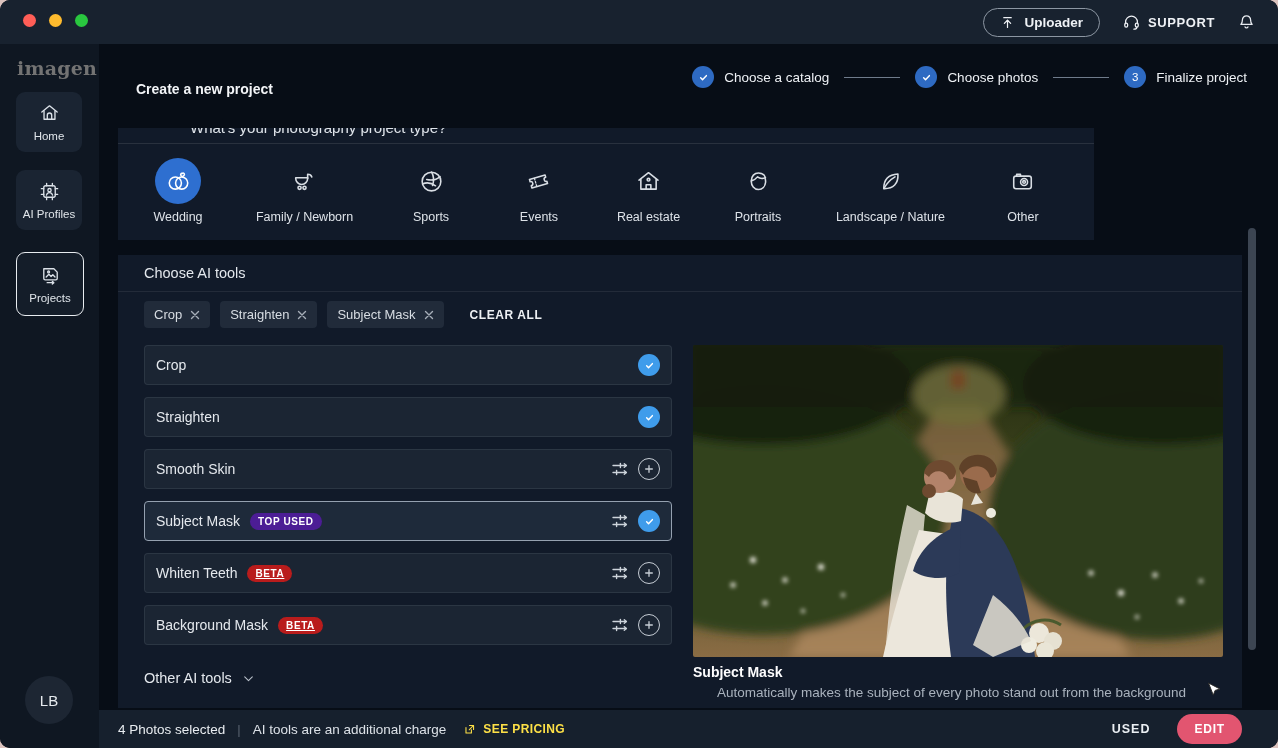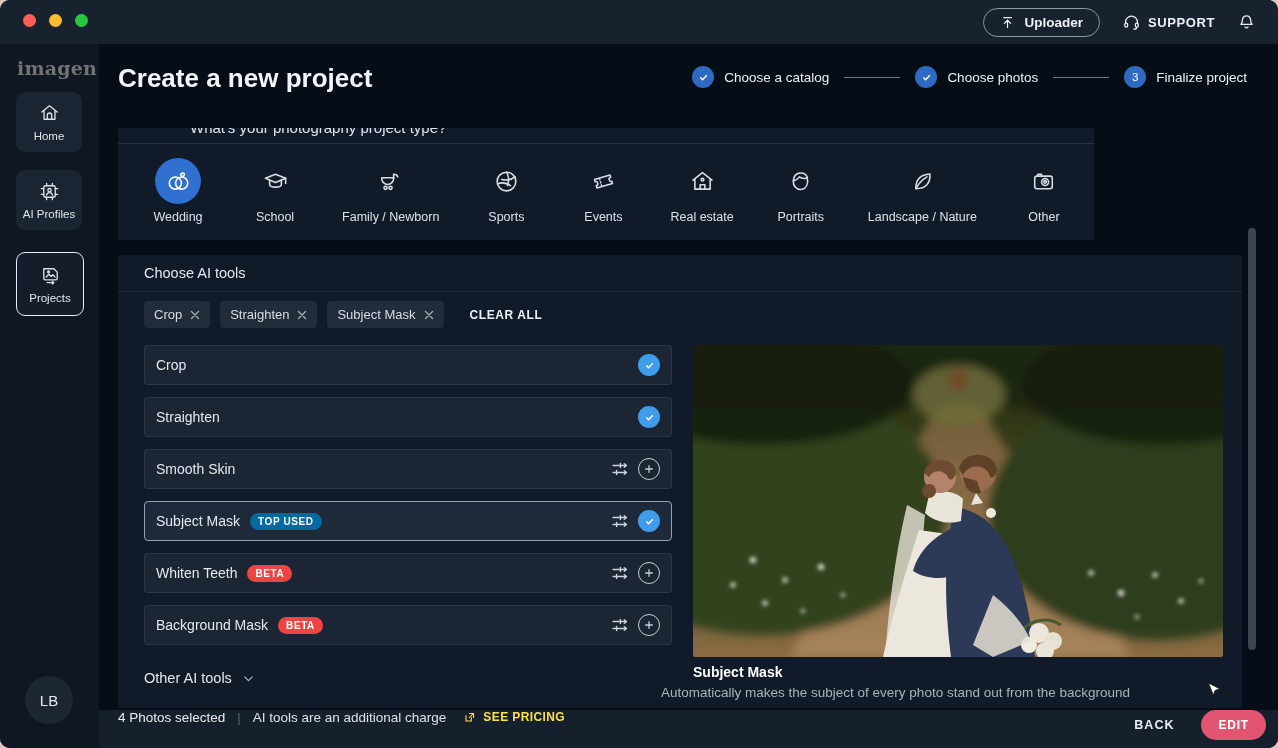--- a/index.html
+++ b/index.html
@@ -17,66 +17,66 @@
   .bell{margin-left:22px;color:#e7ebf0;cursor:pointer;}
   
   .sidebar{position:absolute;left:0;top:44px;bottom:0;width:99px;background:#0f1722;}
   .logo{margin:13px 0 0 17px;font-family:"DejaVu Serif","Liberation Serif",serif;font-weight:bold;font-size:19px;color:#737373;letter-spacing:.2px;}
   .side-item{position:absolute;left:16px;width:66px;height:60px;background:#1a2432;border-radius:9px;display:flex;flex-direction:column;align-items:center;justify-content:center;gap:5px;color:#dbe1e8;cursor:pointer;}
   .side-item .s-lbl{font-size:11.5px;color:#e0e5ea;}
   .side-item.active{border:1.5px solid #e8ecf0;background:#141d29;height:62px;}
   .avatar{position:absolute;left:25px;top:632px;width:48px;height:48px;border-radius:50%;background:#1d2633;color:#e6eaee;font-size:15px;display:flex;align-items:center;justify-content:center;cursor:pointer;}
   
   .main{position:absolute;left:99px;top:44px;right:0;bottom:38px;background:#070d16;}
-  .page-title{position:absolute;left:19px;top:19px;margin:0;font-size:26px;font-weight:600;color:#f2f4f7;}
+  .page-title{position:absolute;left:19px;top:19px;margin:18px;font-size:14px;font-weight:600;color:#f2f4f7;}
   .stepper{position:absolute;right:31px;top:22px;display:flex;align-items:center;}
   .step{display:flex;align-items:center;gap:10px;}
   .step-circle{width:22px;height:22px;border-radius:50%;background:#2e6ac2;color:#fff;display:flex;align-items:center;justify-content:center;font-size:11.5px;flex:none;}
   .step-label{font-size:13.5px;color:#eef1f5;}
   .step-line{width:56px;height:1px;background:#6f7b8b;margin:0 15px;}
   .panel{background:#111a29;}
   
   .cat-panel{position:absolute;left:19px;top:84px;width:976px;height:112px;overflow:hidden;}
   .clipped-heading{position:absolute;left:72px;top:-9px;font-size:15px;color:#dfe4ea;white-space:nowrap;}
   .cat-divider{position:absolute;left:0;right:0;top:15px;height:1px;background:rgba(255,255,255,.1);}
-  .cats{position:absolute;left:0;right:0;top:30px;display:flex;justify-content:space-between;padding:0 20px 0 30px;}
+  .cats{position:absolute;left:0;right:0;top:30px;display:flex;justify-content:space-between;padding:0 41px 0 30px;}
   .cat{display:flex;flex-direction:column;align-items:center;min-width:60px;cursor:pointer;}
   .cat .ic{width:46px;height:46px;border-radius:50%;display:flex;align-items:center;justify-content:center;color:#d9dee4;}
   .cat.selected .ic{background:#2e6fd0;color:#fff;}
   .cat .lbl{margin-top:6px;font-size:12.5px;color:#dde2e8;white-space:nowrap;}
   
   .tools-panel{position:absolute;left:19px;top:211px;width:1124px;bottom:2px;}
   .tp-title{position:absolute;left:26px;top:10px;font-size:14.5px;color:#e4e8ed;}
   .tp-divider{position:absolute;left:0;right:0;top:36px;height:1px;background:rgba(255,255,255,.08);}
   .chips{position:absolute;left:26px;top:46px;display:flex;align-items:center;}
   .chip{display:flex;align-items:center;gap:8px;background:#212b3a;border-radius:4px;padding:6px 10px;margin-right:10px;font-size:13px;color:#d8dde3;cursor:pointer;}
   .chip .x{color:#a6aeb8;}
   .clear-all{margin-left:16px;font-size:12px;font-weight:bold;letter-spacing:.6px;color:#eef1f4;cursor:pointer;}
   .tools{position:absolute;left:26px;top:90px;width:528px;}
   .tool{height:40px;margin-bottom:12px;display:flex;align-items:center;background:#1b2533;border:1px solid rgba(130,140,155,.16);border-radius:4px;padding:0 11px;cursor:pointer;box-sizing:border-box;}
   .tool.hl{border-color:#95a1b0;background:#1e2a3a;}
   .tool .nm{font-size:14px;color:#e4e8ed;}
   .badge{margin-left:10px;font-size:10px;font-weight:bold;letter-spacing:.6px;color:#fff;border-radius:10px;padding:3px 8px;}
-  .badge.blue{background:#0369a1;}
-  .badge.pink{background:#ef4444;}
+  .badge.blue{background:#4c1d95;}
+  .badge.pink{background:#b91c1c;text-decoration:underline;}
   .tool .right{margin-left:auto;display:flex;align-items:center;gap:9px;}
   .sliders-ic{color:#cdd4db;}
   .chk{width:22px;height:22px;border-radius:50%;background:#3f9ceb;display:flex;align-items:center;justify-content:center;color:#fff;flex:none;}
   .plus{width:22px;height:22px;border-radius:50%;border:1.4px solid #c6cdd5;display:flex;align-items:center;justify-content:center;color:#c6cdd5;box-sizing:border-box;flex:none;}
   .other-tools{position:absolute;left:26px;top:415px;display:flex;align-items:center;gap:10px;font-size:14.5px;color:#e4e8ed;cursor:pointer;}
   .other-tools svg{color:#b9c1ca;}
   
   .preview-photo{position:absolute;left:575px;top:90px;width:530px;height:312px;border-radius:2px;overflow:hidden;}
   .pv-title{position:absolute;left:575px;top:409px;font-size:14px;font-weight:bold;color:#fdfdfe;}
-  .pv-desc{position:absolute;left:543px;top:430px;font-size:13.5px;color:#a9b2bd;}
+  .pv-desc{position:absolute;left:599px;top:430px;font-size:13.5px;color:#a9b2bd;}
   
   .scroll-thumb{position:absolute;left:1149px;top:184px;width:8px;height:422px;border-radius:4px;background:#3c4552;}
   .cursor{position:absolute;left:1108px;top:638px;pointer-events:none;}
   
-  .footer{position:absolute;left:99px;right:0;bottom:0;height:38px;background:#16202d;display:flex;align-items:flex-start;padding:0 12px 0 19px;box-sizing:border-box;}
+  .footer{position:absolute;left:99px;right:0;bottom:0;height:38px;background:#16202d;display:flex;align-items:center;padding:0 36px 0 19px;box-sizing:border-box;}
   .f-photos{font-size:13.5px;color:#e8ecf0;}
   .f-sep{margin:0 12px;color:#59636f;font-size:13px;}
   .f-note{font-size:13.5px;color:#dce1e7;}
   .f-pricing{display:flex;align-items:center;gap:7px;margin-left:17px;font-size:12px;font-weight:bold;letter-spacing:.4px;color:#fde047;cursor:pointer;}
   .f-right{margin-left:auto;display:flex;align-items:center;}
   .f-back{font-size:12.5px;font-weight:bold;letter-spacing:1px;color:#eaeef2;margin-right:27px;cursor:pointer;}
   .f-edit{background:#e25570;border:none;border-radius:15px;color:#fff;font-family:inherit;font-size:12px;font-weight:bold;letter-spacing:.8px;padding:8px 17px;cursor:pointer;}
 </style>
 </head>
 <body>
@@ -210,30 +210,20 @@
           <span class="ic">
             <svg width="27" height="27" viewBox="0 0 24 24" fill="none" stroke="currentColor" stroke-width="1.4" stroke-linecap="round" stroke-linejoin="round">
                 <circle cx="9.2" cy="13.4" r="5.4"></circle>
                 <circle cx="14.8" cy="13.4" r="5.4"></circle>
                 <path d="M14.2 6.7c-.7-.9.1-2.2 1.2-1.9.9-.8 2.1.1 1.8 1.2-.3.9-1.7 1.7-1.7 1.7s-1-.4-1.3-1z"></path>
               </svg>
           </span>
           <span class="lbl">Wedding</span>
         </div>
 
-        <div class="cat">
-          <span class="ic">
-            <svg width="27" height="27" viewBox="0 0 24 24" fill="none" stroke="currentColor" stroke-width="1.4" stroke-linecap="round" stroke-linejoin="round">
-                <path d="M3 9.2l9-3.7 9 3.7-9 3.7-9-3.7z"></path>
-                <path d="M6.8 10.8v3.8c0 1.3 2.3 2.4 5.2 2.4s5.2-1.1 5.2-2.4v-3.8"></path>
-                <path d="M21 9.2v4.6"></path>
-              </svg>
-          </span>
-          <span class="lbl">School</span>
-        </div>
 
         <div class="cat">
           <span class="ic">
             <svg width="27" height="27" viewBox="0 0 24 24" fill="none" stroke="currentColor" stroke-width="1.4" stroke-linecap="round" stroke-linejoin="round">
                 <path d="M4.2 8.7h10.6v.6a5.3 5.3 0 0 1-10.6 0v-.6z"></path>
                 <path d="M14.8 9.3V5.6c1.9 0 3.2.9 3.7 2.4"></path>
                 <circle cx="7.6" cy="17.6" r="1.4"></circle>
                 <circle cx="12" cy="17.6" r="1.4"></circle>
               </svg>
           </span>
@@ -518,18 +508,18 @@
     <span class="f-note">AI tools are an additional charge</span>
     <span class="f-pricing">
       <svg width="13" height="13" viewBox="0 0 24 24" fill="none" stroke="currentColor" stroke-width="2" stroke-linecap="round" stroke-linejoin="round">
           <path d="M5.5 8.5v10h10v-6"></path>
           <path d="M12 4.5h7.5V12"></path>
           <path d="M19 5L11.5 12.5"></path>
         </svg>
       <span>SEE PRICING</span>
     </span>
     <span class="f-right">
-      <span class="f-back">BACK</span>
+      <span class="f-back">USED</span>
       <button class="f-edit">EDIT</button>
     </span>
   </footer>
 
 </div>
 
 </body></html>

